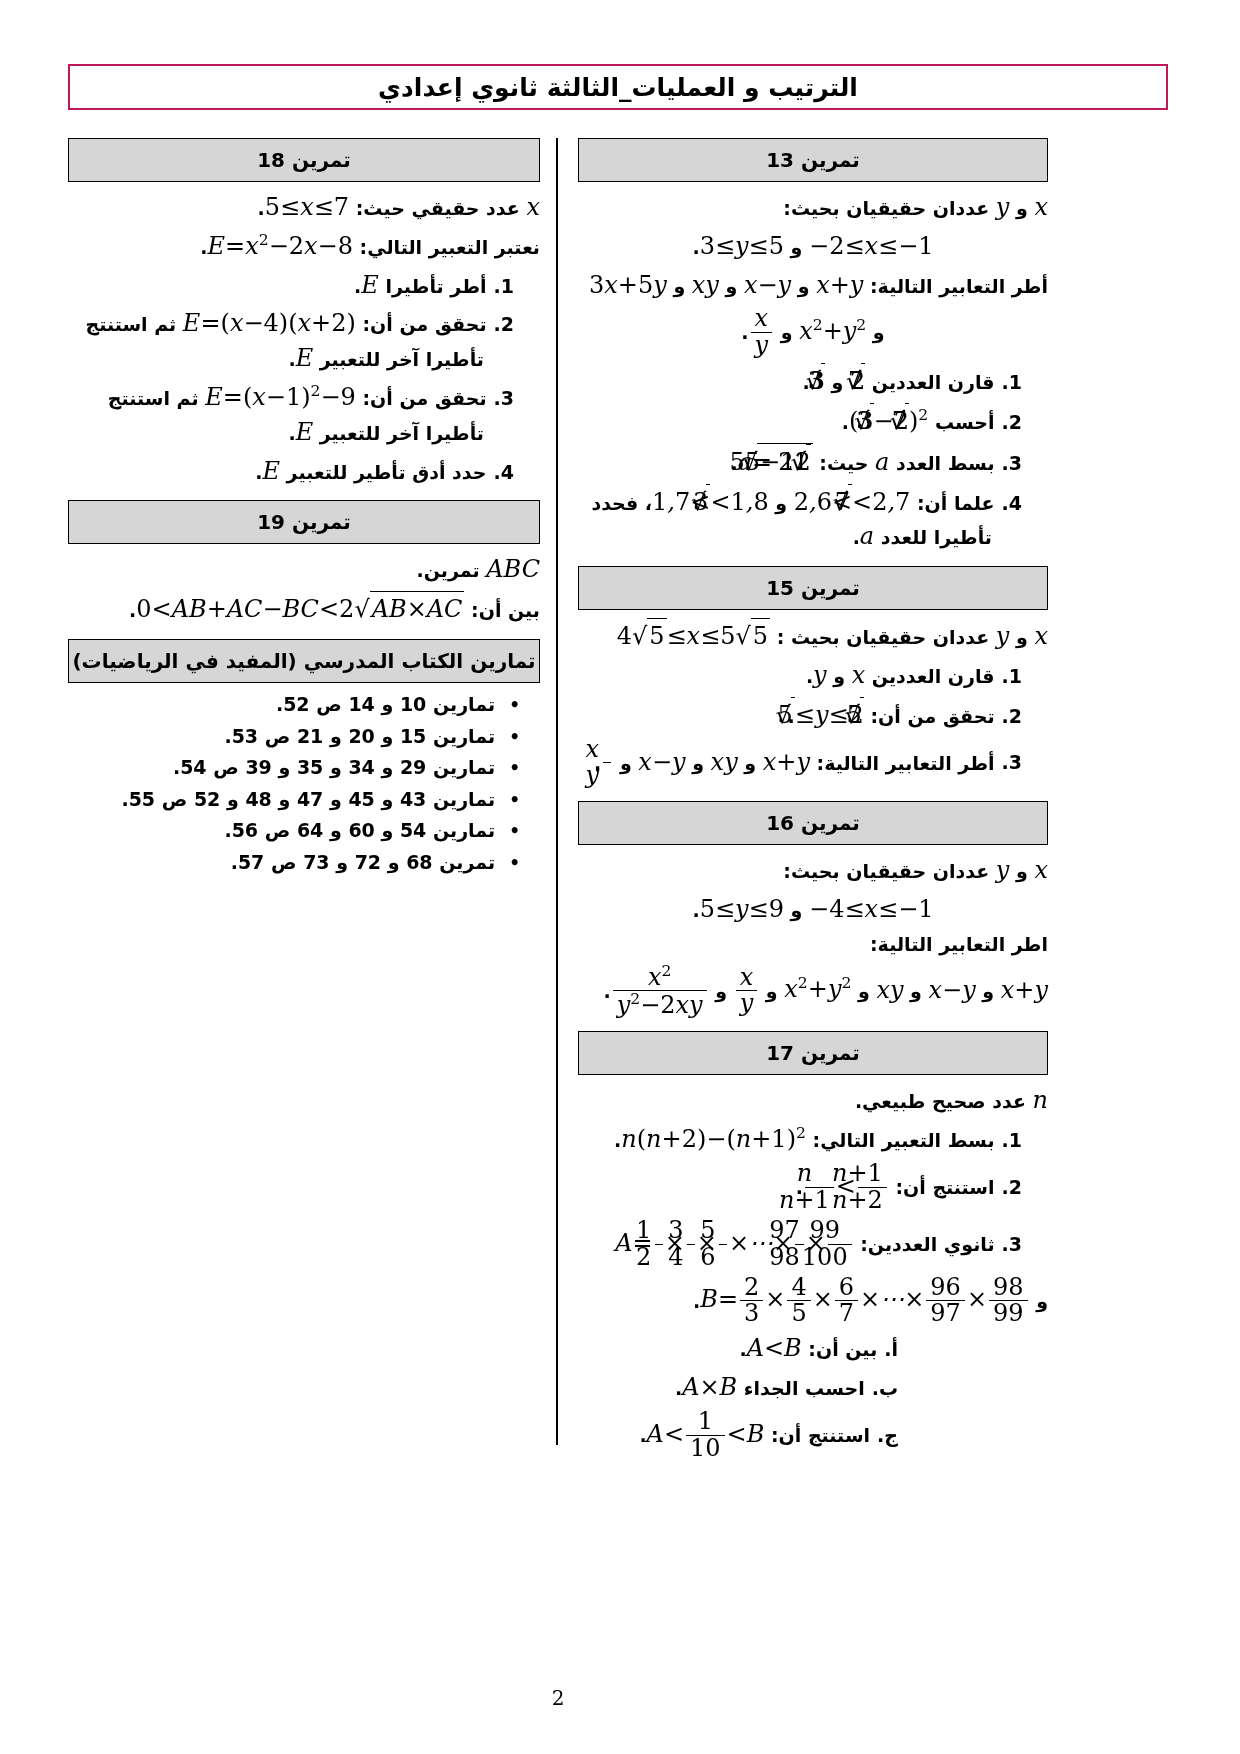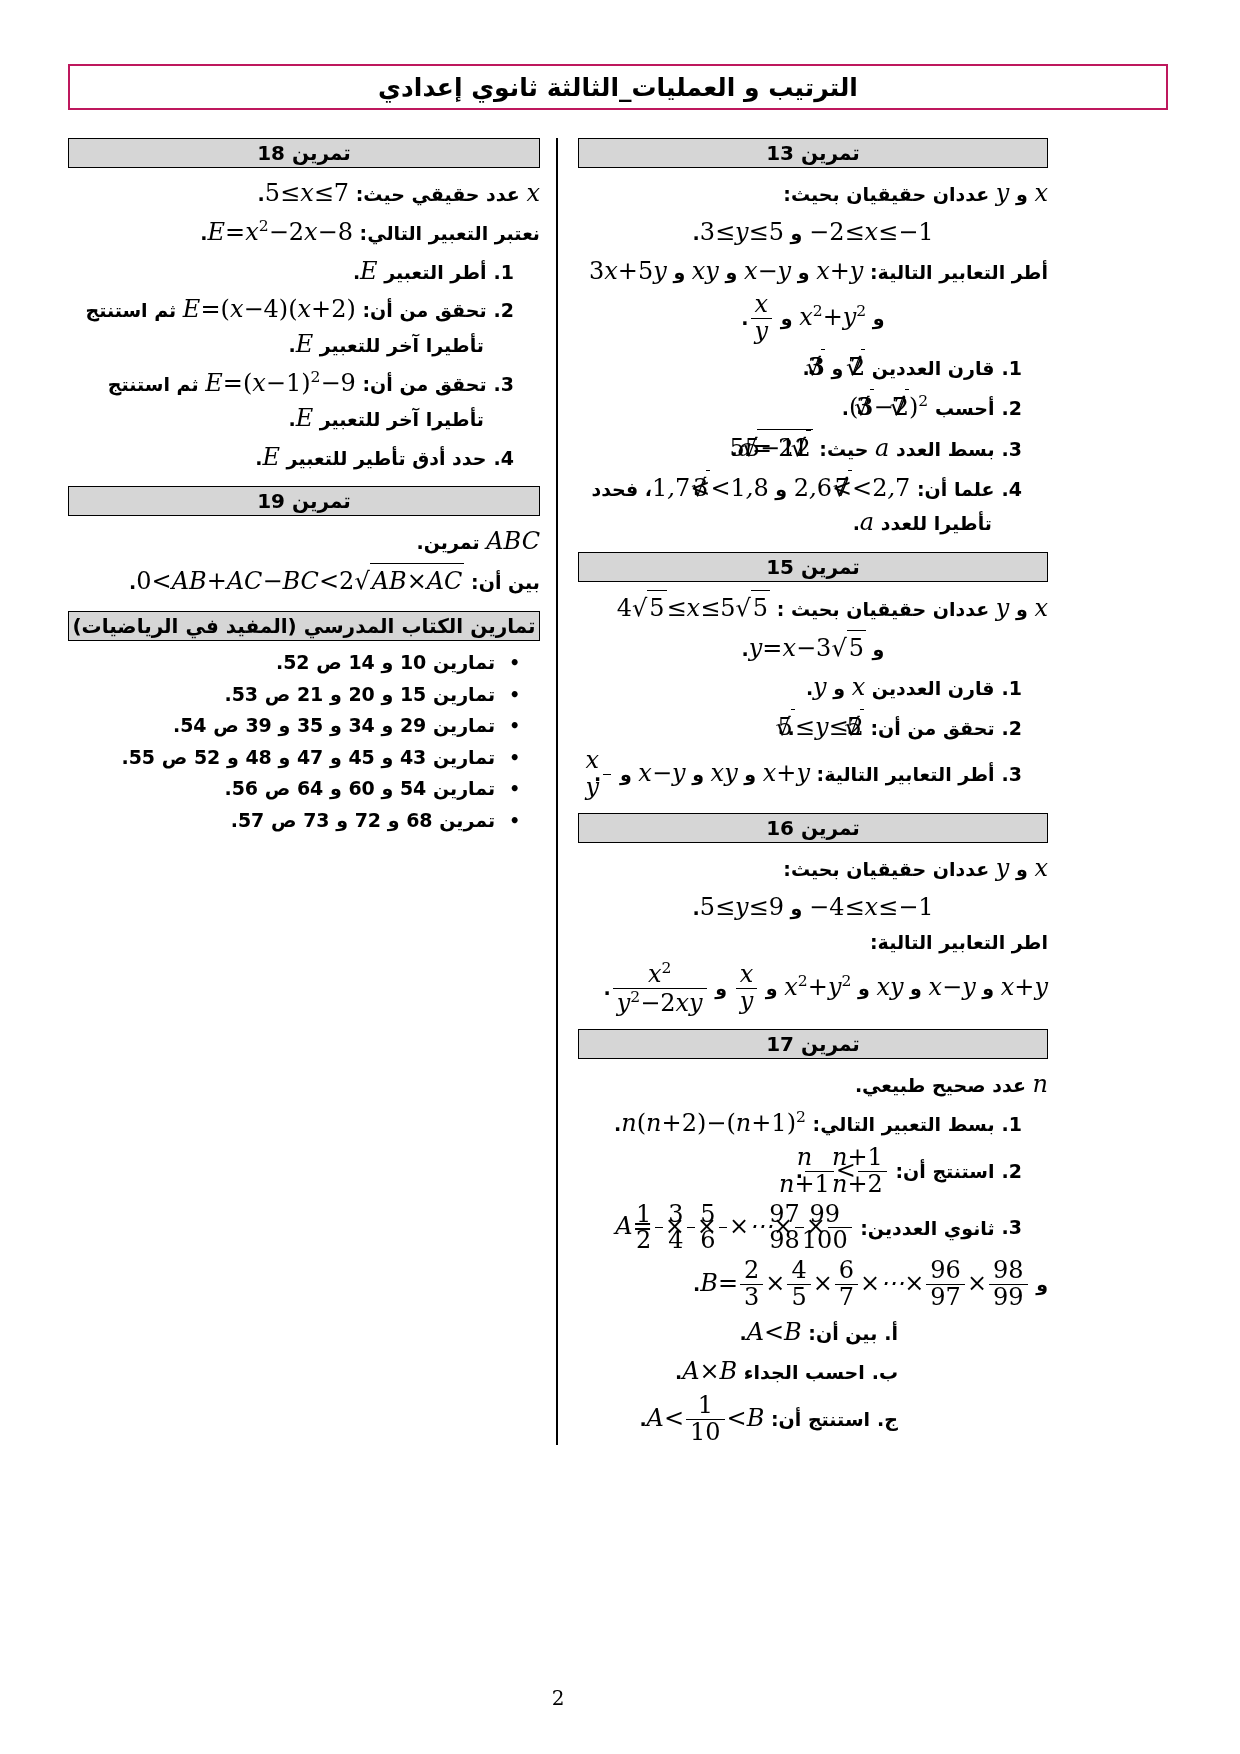--- a/index.html
+++ b/index.html
@@ -11,21 +11,21 @@
   .title-box{position:absolute;left:68px;top:64px;width:1100px;height:46px;
              border:2px solid #be185d;display:flex;align-items:center;justify-content:center;}
   .title{font-weight:bold;font-size:25px;}
 
   .divider{position:absolute;left:556px;top:138px;width:1.5px;height:1307px;background:#000;}
 
   .col{position:absolute;top:138px;}
   .col-left{left:68px;width:472px;}
   .col-right{left:578px;width:470px;}
 
-  .secbar{height:30px;background:#d6d6d6;border:1px solid #000;
+  .secbar{height:44px;background:#d6d6d6;border:1px solid #000;
           display:flex;align-items:center;justify-content:center;
           font-weight:bold;font-size:20px;margin:12px 0 8px;}
   .col > .secbar:first-child{margin-top:0;}
 
   .line{direction:rtl;text-align:right;font-size:19px;font-weight:bold;
         line-height:1.45;margin:4px 0;}
   .line.center{text-align:center;}
   .listed{padding-right:56px;text-indent:-30px;}
   .sub{padding-right:150px;text-indent:0;}
   .marker{margin-left:7px;}
@@ -69,21 +69,20 @@
             <span class="fd">y</span>
           </span></span><span class="ar">.</span></div>
       <div class="line listed"><span class="marker">1.</span><span class="ar">قارن العددين </span><span class="m" dir="ltr"><span class="up">2</span><span class="sqrt"><span class="rad">√</span><span class="ric"><span class="up">7</span></span></span></span><span class="ar"> و </span><span class="m" dir="ltr"><span class="up">3</span><span class="sqrt"><span class="rad">√</span><span class="ric"><span class="up">3</span></span></span></span><span class="ar">.</span></div>
       <div class="line listed"><span class="marker">2.</span><span class="ar">أحسب </span><span class="m" dir="ltr"><span class="up">(</span><span class="up">3</span><span class="sqrt"><span class="rad">√</span><span class="ric"><span class="up">3</span></span></span>−<span class="up">2</span><span class="sqrt"><span class="rad">√</span><span class="ric"><span class="up">7</span></span></span><span class="up">)</span><sup><span class="up">2</span></sup></span><span class="ar">.</span></div>
       <div class="line listed"><span class="marker">3.</span><span class="ar">بسط العدد </span><span class="m" dir="ltr">a</span><span class="ar"> حيث: </span><span class="m" dir="ltr">a=<span class="sqrt"><span class="rad">√</span><span class="ric"><span class="up">5</span><span class="up">5</span>−<span class="up">1</span><span class="up">2</span><span class="sqrt"><span class="rad">√</span><span class="ric"><span class="up">2</span><span class="up">1</span></span></span></span></span></span><span class="ar">.</span></div>
       <div class="line listed"><span class="marker">4.</span><span class="ar">علما أن: </span><span class="m" dir="ltr"><span class="up">2</span>,<span class="up">6</span>&lt;<span class="sqrt"><span class="rad">√</span><span class="ric"><span class="up">7</span></span></span>&lt;<span class="up">2</span>,<span class="up">7</span></span><span class="ar"> و </span><span class="m" dir="ltr"><span class="up">1</span>,<span class="up">7</span>&lt;<span class="sqrt"><span class="rad">√</span><span class="ric"><span class="up">3</span></span></span>&lt;<span class="up">1</span>,<span class="up">8</span></span><span class="ar">، فحدد تأطيرا للعدد </span><span class="m" dir="ltr">a</span><span class="ar">.</span></div>
       <div class="secbar">
         <span>تمرين 15</span>
       </div>
       <div class="line"><span class="ar"></span><span class="m" dir="ltr">x</span><span class="ar"> و </span><span class="m" dir="ltr">y</span><span class="ar"> عددان حقيقيان بحيث : </span><span class="m" dir="ltr"><span class="up">4</span><span class="sqrt"><span class="rad">√</span><span class="ric"><span class="up">5</span></span></span>≤x≤<span class="up">5</span><span class="sqrt"><span class="rad">√</span><span class="ric"><span class="up">5</span></span></span></span><span class="ar"></span></div>
-      <div class="line center"><span class="ar">و </span><span class="m" dir="ltr">y=x−<span class="up">3</span><span class="sqrt"><span class="rad">√</span><span class="ric"><span class="up">5</span></span></span></span><span class="ar">.</span></div>
       <div class="line listed"><span class="marker">1.</span><span class="ar">قارن العددين </span><span class="m" dir="ltr">x</span><span class="ar"> و </span><span class="m" dir="ltr">y</span><span class="ar">.</span></div>
       <div class="line listed"><span class="marker">2.</span><span class="ar">تحقق من أن: </span><span class="m" dir="ltr"><span class="sqrt"><span class="rad">√</span><span class="ric"><span class="up">5</span></span></span>≤y≤<span class="up">2</span><span class="sqrt"><span class="rad">√</span><span class="ric"><span class="up">5</span></span></span></span><span class="ar">.</span></div>
       <div class="line listed"><span class="marker">3.</span><span class="ar">أطر التعابير التالية: </span><span class="m" dir="ltr">x+y</span><span class="ar"> و </span><span class="m" dir="ltr">xy</span><span class="ar"> و </span><span class="m" dir="ltr">x−y</span><span class="ar"> و </span><span class="m" dir="ltr"><span class="frac">
             <span class="fn">x</span>
             <span class="fd">y</span>
           </span></span><span class="ar">.</span></div>
       <div class="secbar">
         <span>تمرين 16</span>
       </div>
       <div class="line"><span class="ar"></span><span class="m" dir="ltr">x</span><span class="ar"> و </span><span class="m" dir="ltr">y</span><span class="ar"> عددان حقيقيان بحيث:</span></div>
@@ -146,21 +145,21 @@
             <span class="fn"><span class="up">1</span></span>
             <span class="fd"><span class="up">1</span><span class="up">0</span></span>
           </span>&lt;B</span><span class="ar">.</span></div>
     </div>
   <div class="col col-left" id="col-left">
       <div class="secbar">
         <span>تمرين 18</span>
       </div>
       <div class="line"><span class="ar"></span><span class="m" dir="ltr">x</span><span class="ar"> عدد حقيقي حيث: </span><span class="m" dir="ltr"><span class="up">5</span>≤x≤<span class="up">7</span></span><span class="ar">.</span></div>
       <div class="line"><span class="ar">نعتبر التعبير التالي: </span><span class="m" dir="ltr">E=x<sup><span class="up">2</span></sup>−<span class="up">2</span>x−<span class="up">8</span></span><span class="ar">.</span></div>
-      <div class="line listed"><span class="marker">1.</span><span class="ar">أطر التعبير </span><span class="m" dir="ltr">E</span><span class="ar">.</span></div>
+      <div class="line listed"><span class="marker">1.</span><span class="ar">أطر تأطيرا </span><span class="m" dir="ltr">E</span><span class="ar">.</span></div>
       <div class="line listed"><span class="marker">2.</span><span class="ar">تحقق من أن: </span><span class="m" dir="ltr">E=<span class="up">(</span>x−<span class="up">4</span><span class="up">)</span><span class="up">(</span>x+<span class="up">2</span><span class="up">)</span></span><span class="ar"> ثم استنتج تأطيرا آخر للتعبير </span><span class="m" dir="ltr">E</span><span class="ar">.</span></div>
       <div class="line listed"><span class="marker">3.</span><span class="ar">تحقق من أن: </span><span class="m" dir="ltr">E=<span class="up">(</span>x−<span class="up">1</span><span class="up">)</span><sup><span class="up">2</span></sup>−<span class="up">9</span></span><span class="ar"> ثم استنتج تأطيرا آخر للتعبير </span><span class="m" dir="ltr">E</span><span class="ar">.</span></div>
       <div class="line listed"><span class="marker">4.</span><span class="ar">حدد أدق تأطير للتعبير </span><span class="m" dir="ltr">E</span><span class="ar">.</span></div>
       <div class="secbar">
         <span>تمرين 19</span>
       </div>
       <div class="line"><span class="ar"></span><span class="m" dir="ltr">ABC</span><span class="ar"> تمرين.</span></div>
       <div class="line"><span class="ar">بين أن: </span><span class="m" dir="ltr"><span class="up">0</span>&lt;AB+AC−BC&lt;<span class="up">2</span><span class="sqrt"><span class="rad">√</span><span class="ric">AB×AC</span></span></span><span class="ar">.</span></div>
       <div class="secbar">
         <span>تمارين الكتاب المدرسي (المفيد في الرياضيات)</span>

